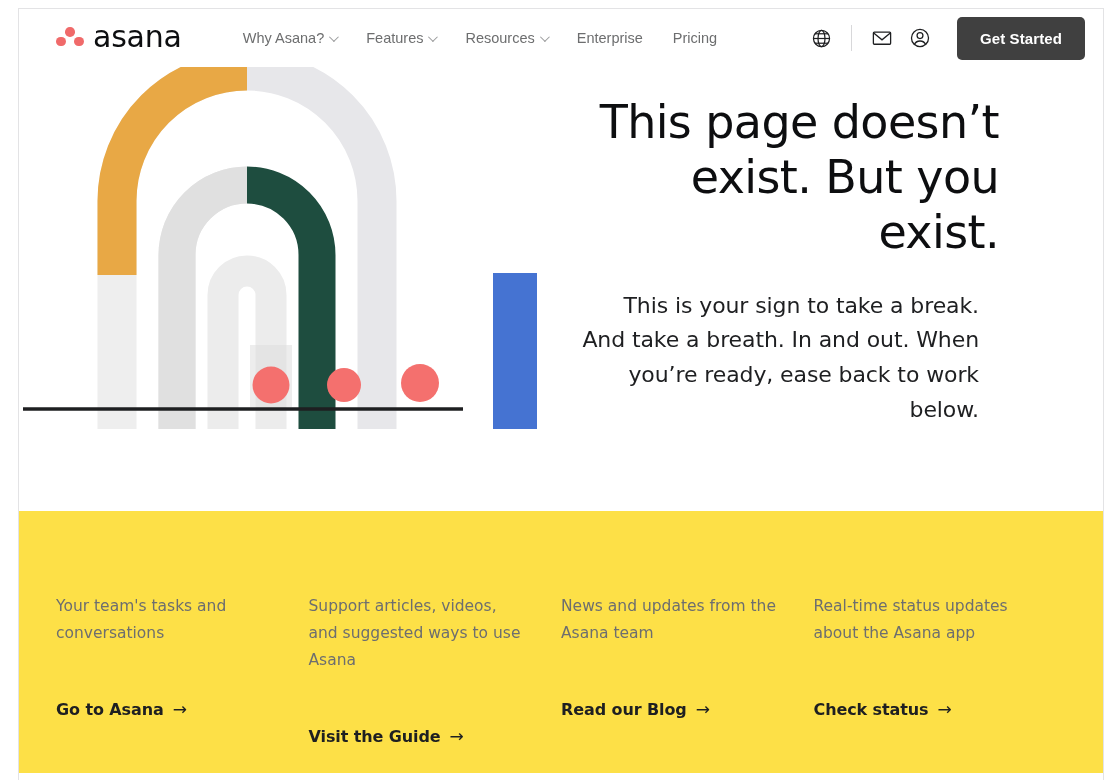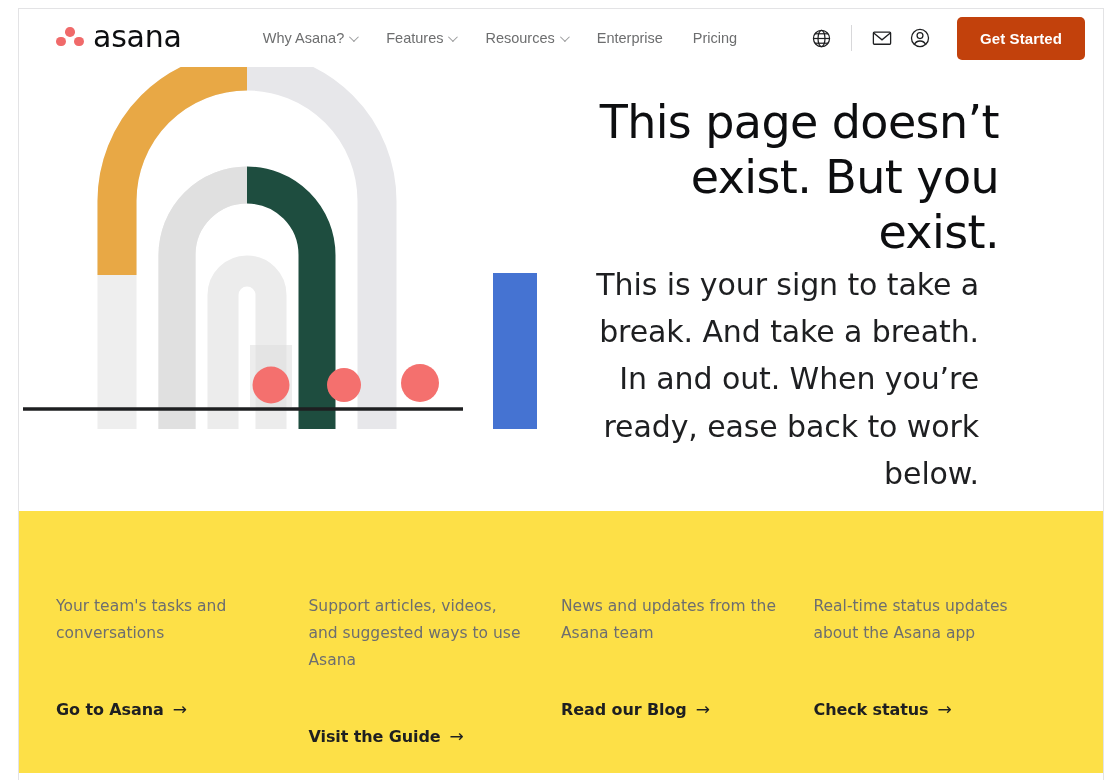--- a/index.html
+++ b/index.html
@@ -27,21 +27,20 @@
   }
 
   
   .site-header {
     position: relative;
     height: 58px;
     background: #ffffff;
     display: flex;
     align-items: center;
     padding: 0 18px 0 37px;
-    gap: 20px;
   }
 
   .brand {
     display: flex;
     align-items: center;
     gap: 9px;
     flex: 0 0 auto;
     cursor: pointer;
   }
   .brand-mark {
@@ -106,21 +105,21 @@
     color: #1e1f21;
   }
   .hdr-divider {
     width: 1px;
     height: 26px;
     background: #d8d8da;
     margin: 0 11px;
   }
   .cta-button {
     margin-left: 18px;
-    background: #c2410c;
+    background: #404040;
     color: #ffffff;
     font-size: 15px;
     font-weight: 700;
     border: none;
     border-radius: 5px;
     padding: 13px 23px;
     cursor: pointer;
     font-family: "Liberation Sans", sans-serif;
     letter-spacing: 0.1px;
   }
@@ -151,22 +150,23 @@
   .hero-title {
     font-family: "DejaVu Sans", sans-serif;
     font-size: 46px;
     font-weight: 400;
     line-height: 1.2;
     color: #0d0e10;
     letter-spacing: -0.6px;
     max-width: 420px;
   }
   .hero-sub {
-    font-family: "DejaVu Sans", sans-serif;
-    font-size: 30px;
+    margin-top: 28px;
+    font-family: "DejaVu Sans", sans-serif;
+    font-size: 22px;
     font-weight: 400;
     line-height: 1.58;
     color: #1e1f21;
     max-width: 400px;
     letter-spacing: -0.1px;
   }
 
   
   .footer-band {
     background: #fde047;

